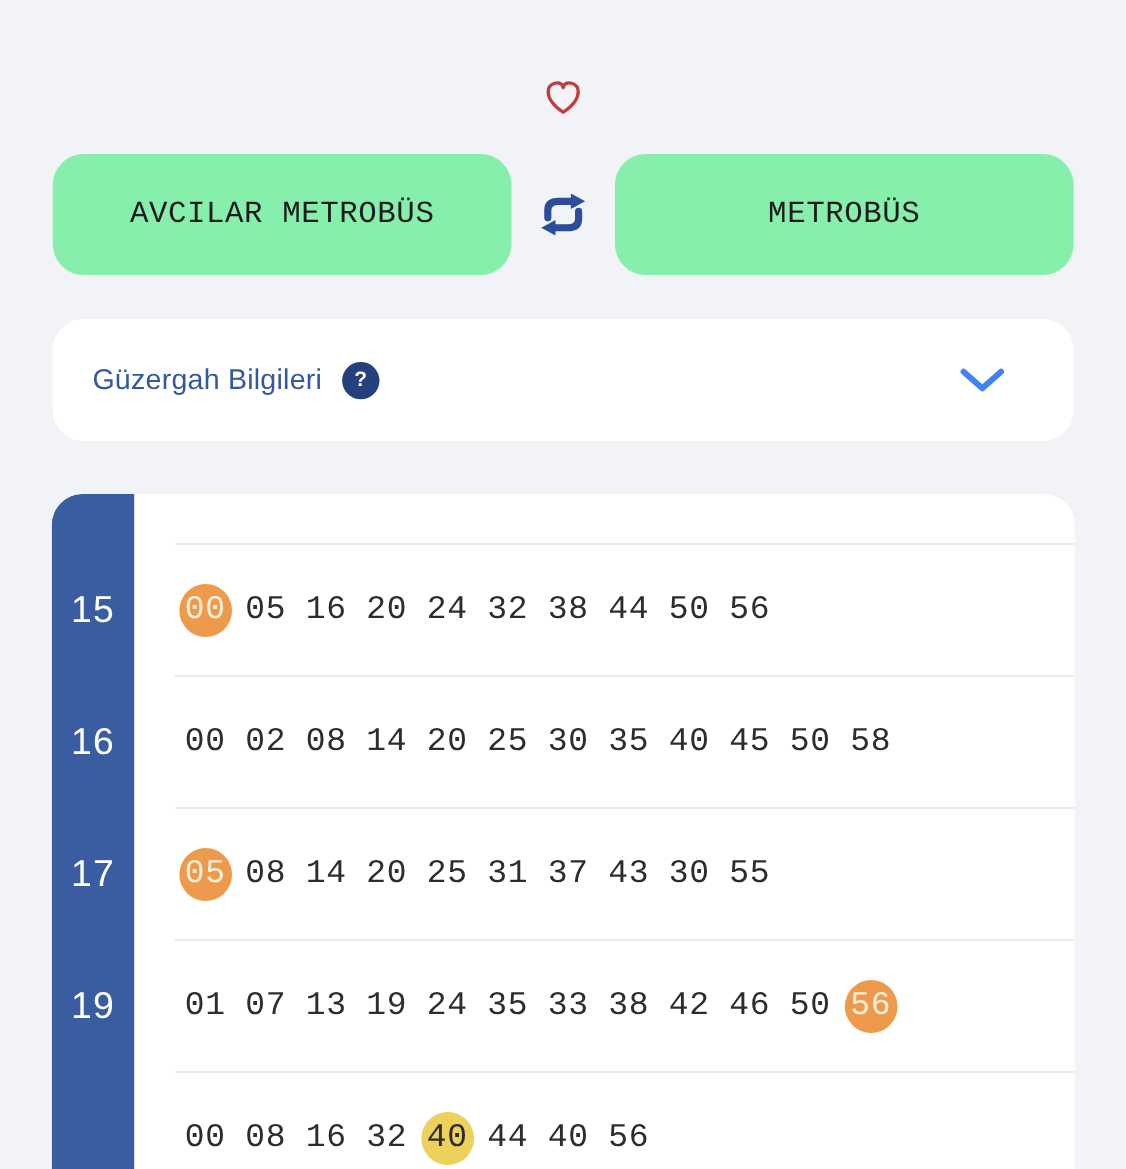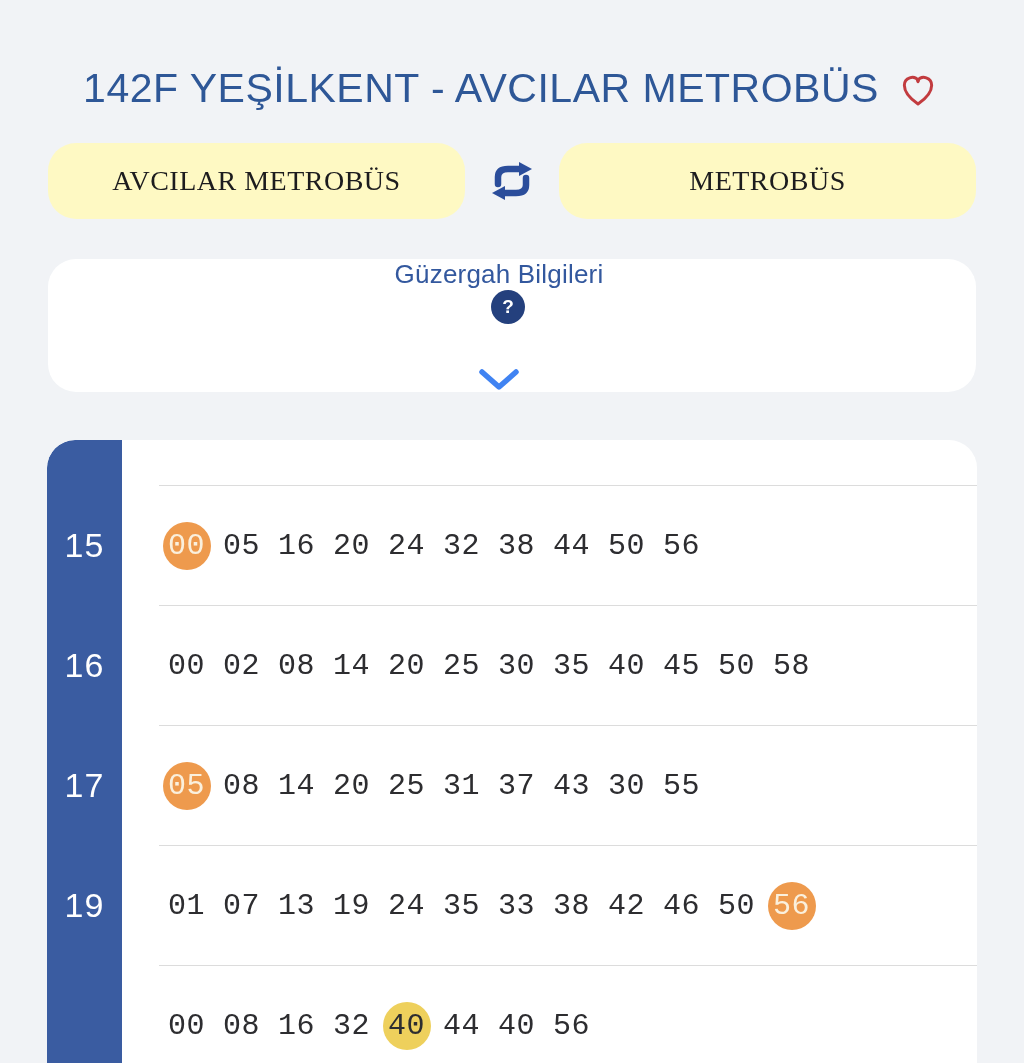--- a/index.html
+++ b/index.html
@@ -22,40 +22,39 @@
   }
   .heart { width:46px; height:42px; cursor:pointer; }
 
   
   .direction-row {
     margin-top: 32px;
     padding: 0 48px;
     display:flex; align-items:center;
   }
   .dir-btn {
-    flex:1 1 0; height:76px;
-    background:#fef9c3; border:none; border-radius:28px;
-    font-family:Liberation Serif, serif;
+    flex:1 1 0; height:110px;
+    background:#86efac; border:none; border-radius:28px;
+    font-family:Liberation Mono, monospace;
     font-size:28px; color:#1c1c1e; letter-spacing:0.5px;
     cursor:pointer;
   }
   .swap-wrap {
     flex:0 0 94px; display:flex; align-items:center; justify-content:center;
     cursor:pointer;
   }
 
   
   .route-card {
     margin: 40px 48px 0;
-    height: 133px;
+    height: 111px;
     background:#ffffff; border-radius:28px;
     display:flex; align-items:center;
     padding: 0 62px 0 36px;
     cursor:pointer;
-    flex-direction:column;
   }
   .route-label {
     color: var(--route_blue, #33589e);
     font-size: 26px; font-weight: 500; letter-spacing: 0.2px;
   }
   .help-badge {
     margin-left: 18px;
     width: 34px; height: 34px; border-radius: 50%;
     background: var(--help_navy, #24407d);
     color:#ffffff; font-size:19px; font-weight:bold;
@@ -108,21 +107,20 @@
     background: var(--badge_yellow, #eed05c);
     color: var(--minute_text, #2d2d30);
     width:48px; height:48px; border-radius:50%;
     margin: 0 3.5px;
   }
 </style>
 </head>
 <body>
 
 <div class="header">
-  <div class="page-title">142F YEŞİLKENT - AVCILAR METROBÜS</div>
   <svg class="heart" viewBox="0 0 24 24">
     <path d="M12 20.6 C9.2 18.7 4.2 15 4.2 9.9 a4.5 4.5 0 0 1 8.1 -2.7 L12 7.8 l-0.3 -0.6 a4.5 4.5 0 0 1 8.1 2.7 c0 5.1 -5 8.8 -7.8 10.7 z" fill="none" stroke="#c23b3f" stroke-width="1.7" stroke-linecap="round" stroke-linejoin="round"></path>
   </svg>
 </div>
 
 <div class="direction-row">
   <button class="dir-btn">AVCILAR METROBÜS</button>
   <div class="swap-wrap">
     <svg width="48" height="42" viewBox="0 0 48 40">
       <path d="M10 23 L10 16 Q10 8 20 8 L33 8" fill="none" stroke="#2b4d9b" stroke-width="6.5" stroke-linecap="round"></path>

